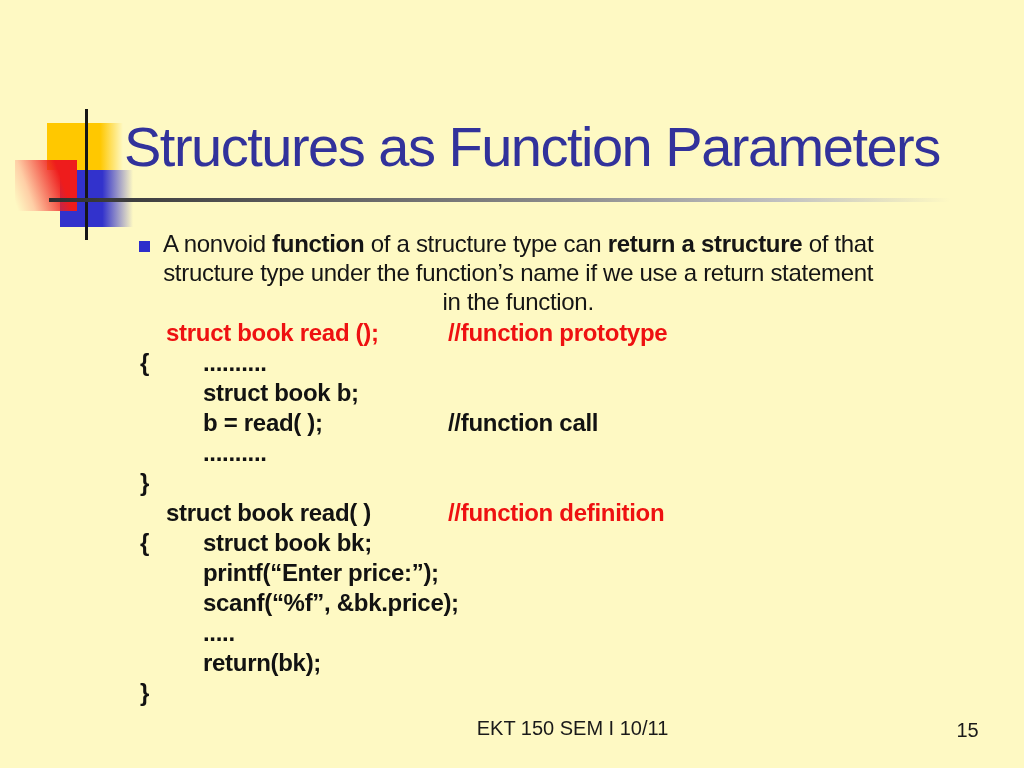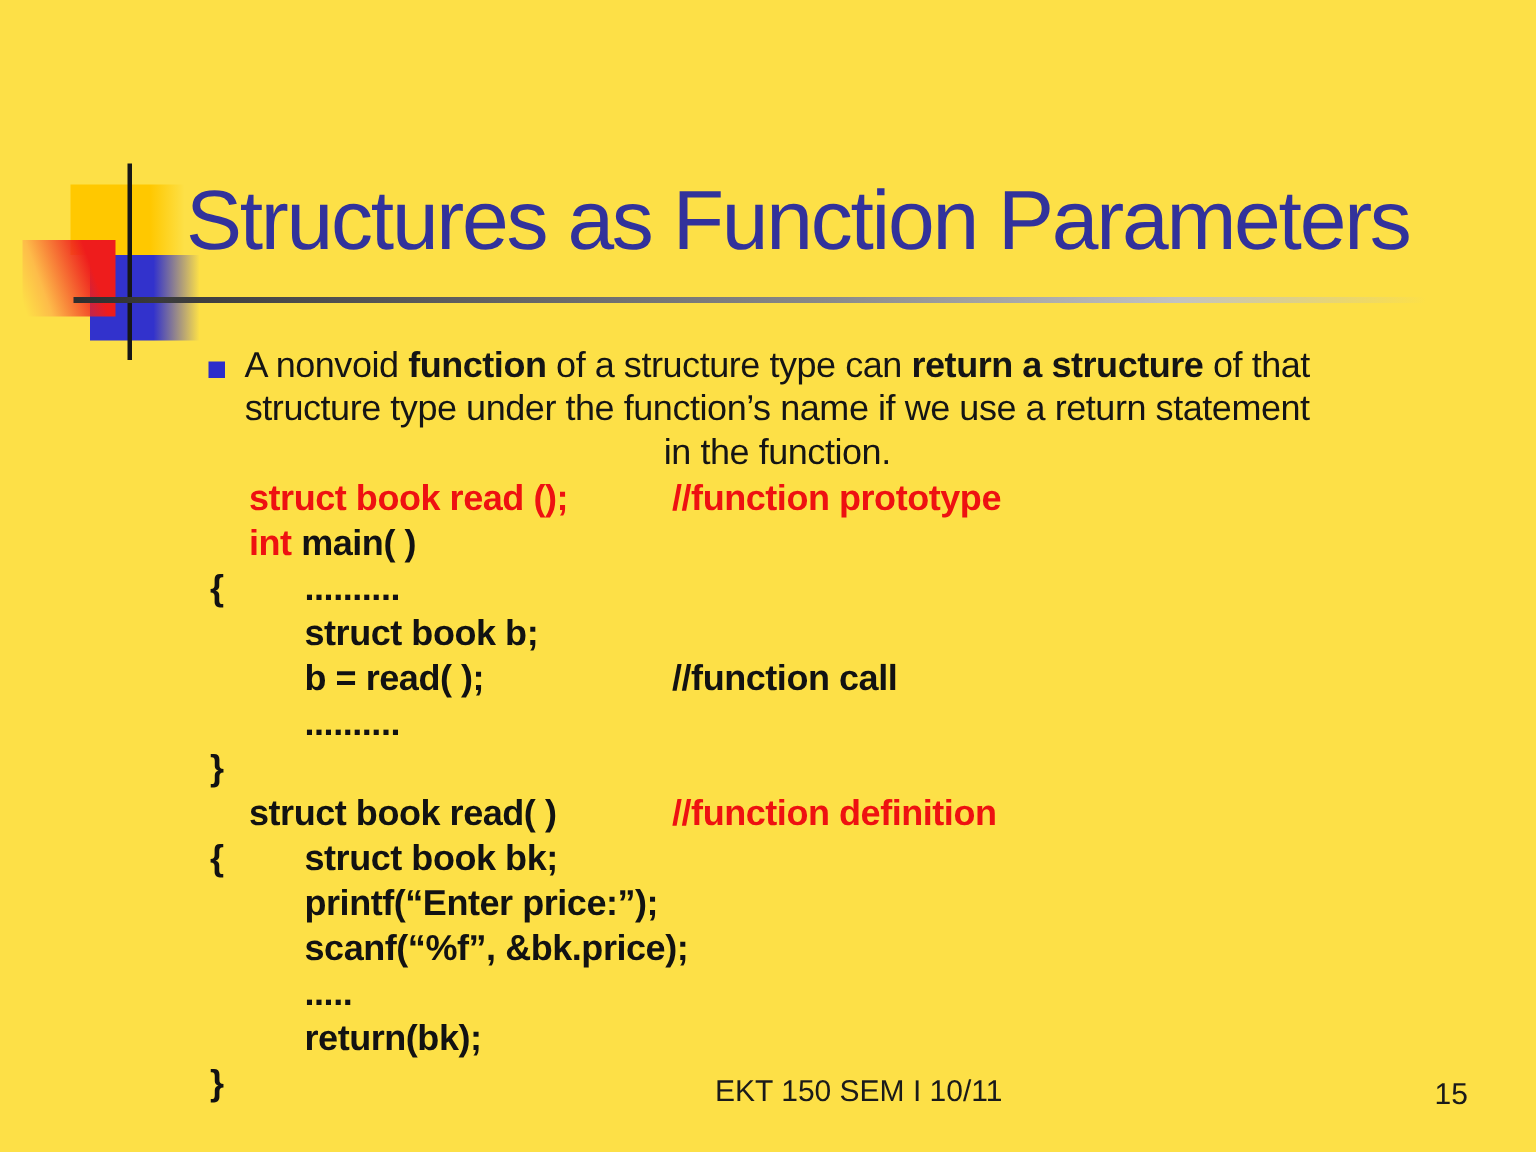--- a/index.html
+++ b/index.html
@@ -1,17 +1,17 @@
 <!DOCTYPE html>
 <html><head>
 <meta charset="utf-8">
 <style>
   html,body{margin:0;padding:0;background:#fff;}
   #slide{
-    position:relative;width:1024px;height:768px;background:#fde047;overflow:hidden;
+    position:relative;width:1024px;height:768px;background:#fef9c3;overflow:hidden;
     font-family:"Liberation Sans","DejaVu Sans",sans-serif;
   }
   
   .sq{position:absolute;}
   #sq-yellow{left:47px;top:123px;width:76px;height:47px;z-index:1;
     background:linear-gradient(90deg,#ffc800 0%,#ffc800 70%,rgba(255,200,0,0) 100%);}
   #sq-blue{left:60px;top:170px;width:73px;height:57px;z-index:2;
     background:linear-gradient(90deg,#3232cc 0%,#3232cc 58%,rgba(50,50,204,0) 100%);}
   #sq-red{left:15px;top:160px;width:62px;height:51px;z-index:3;
     background:linear-gradient(250deg,#ee1c1c 28%,rgba(255,80,80,0.25) 75%,rgba(255,255,255,0) 96%);}
@@ -61,23 +61,20 @@
       <div class="bline"><span>structure type under the function’s name if we use a return statement</span></div>
       <div class="bline"><span>in the function.</span></div>
     </div>
 
   <div id="code">
       <div class="code-line">
         <span class="ctext" style="left: 0px;"><span class="c-red">struct book read ();</span></span>
         <span class="comment c-red">//function prototype</span>
       </div>
       <div class="code-line">
-        <span class="ctext" style="left: 0px;"><span class="c-red">int</span><span class="c-black"> main( )</span></span>
-      </div>
-      <div class="code-line">
         <span class="brace c-black">{</span>
         <span class="ctext" style="left: 37px;"><span class="c-black">..........</span></span>
       </div>
       <div class="code-line">
         <span class="ctext" style="left: 37px;"><span class="c-black">struct book b;</span></span>
       </div>
       <div class="code-line">
         <span class="ctext" style="left: 37px; text-align: right;"><span class="c-black">b = read( );</span></span>
         <span class="comment c-black">//function call</span>
       </div>

